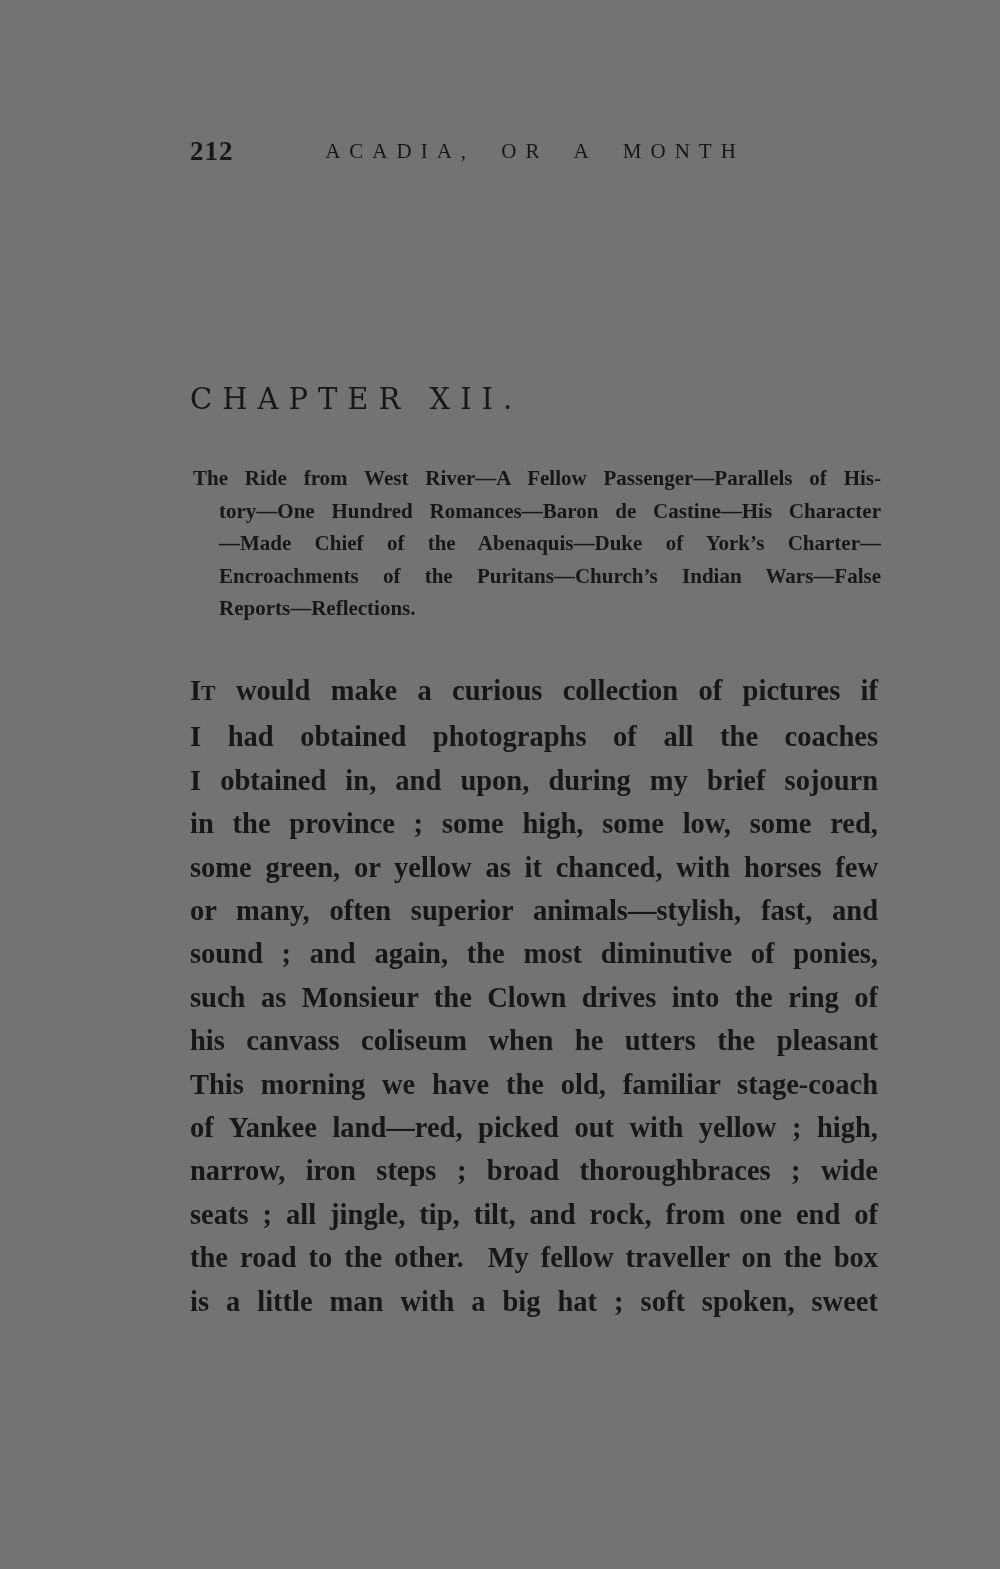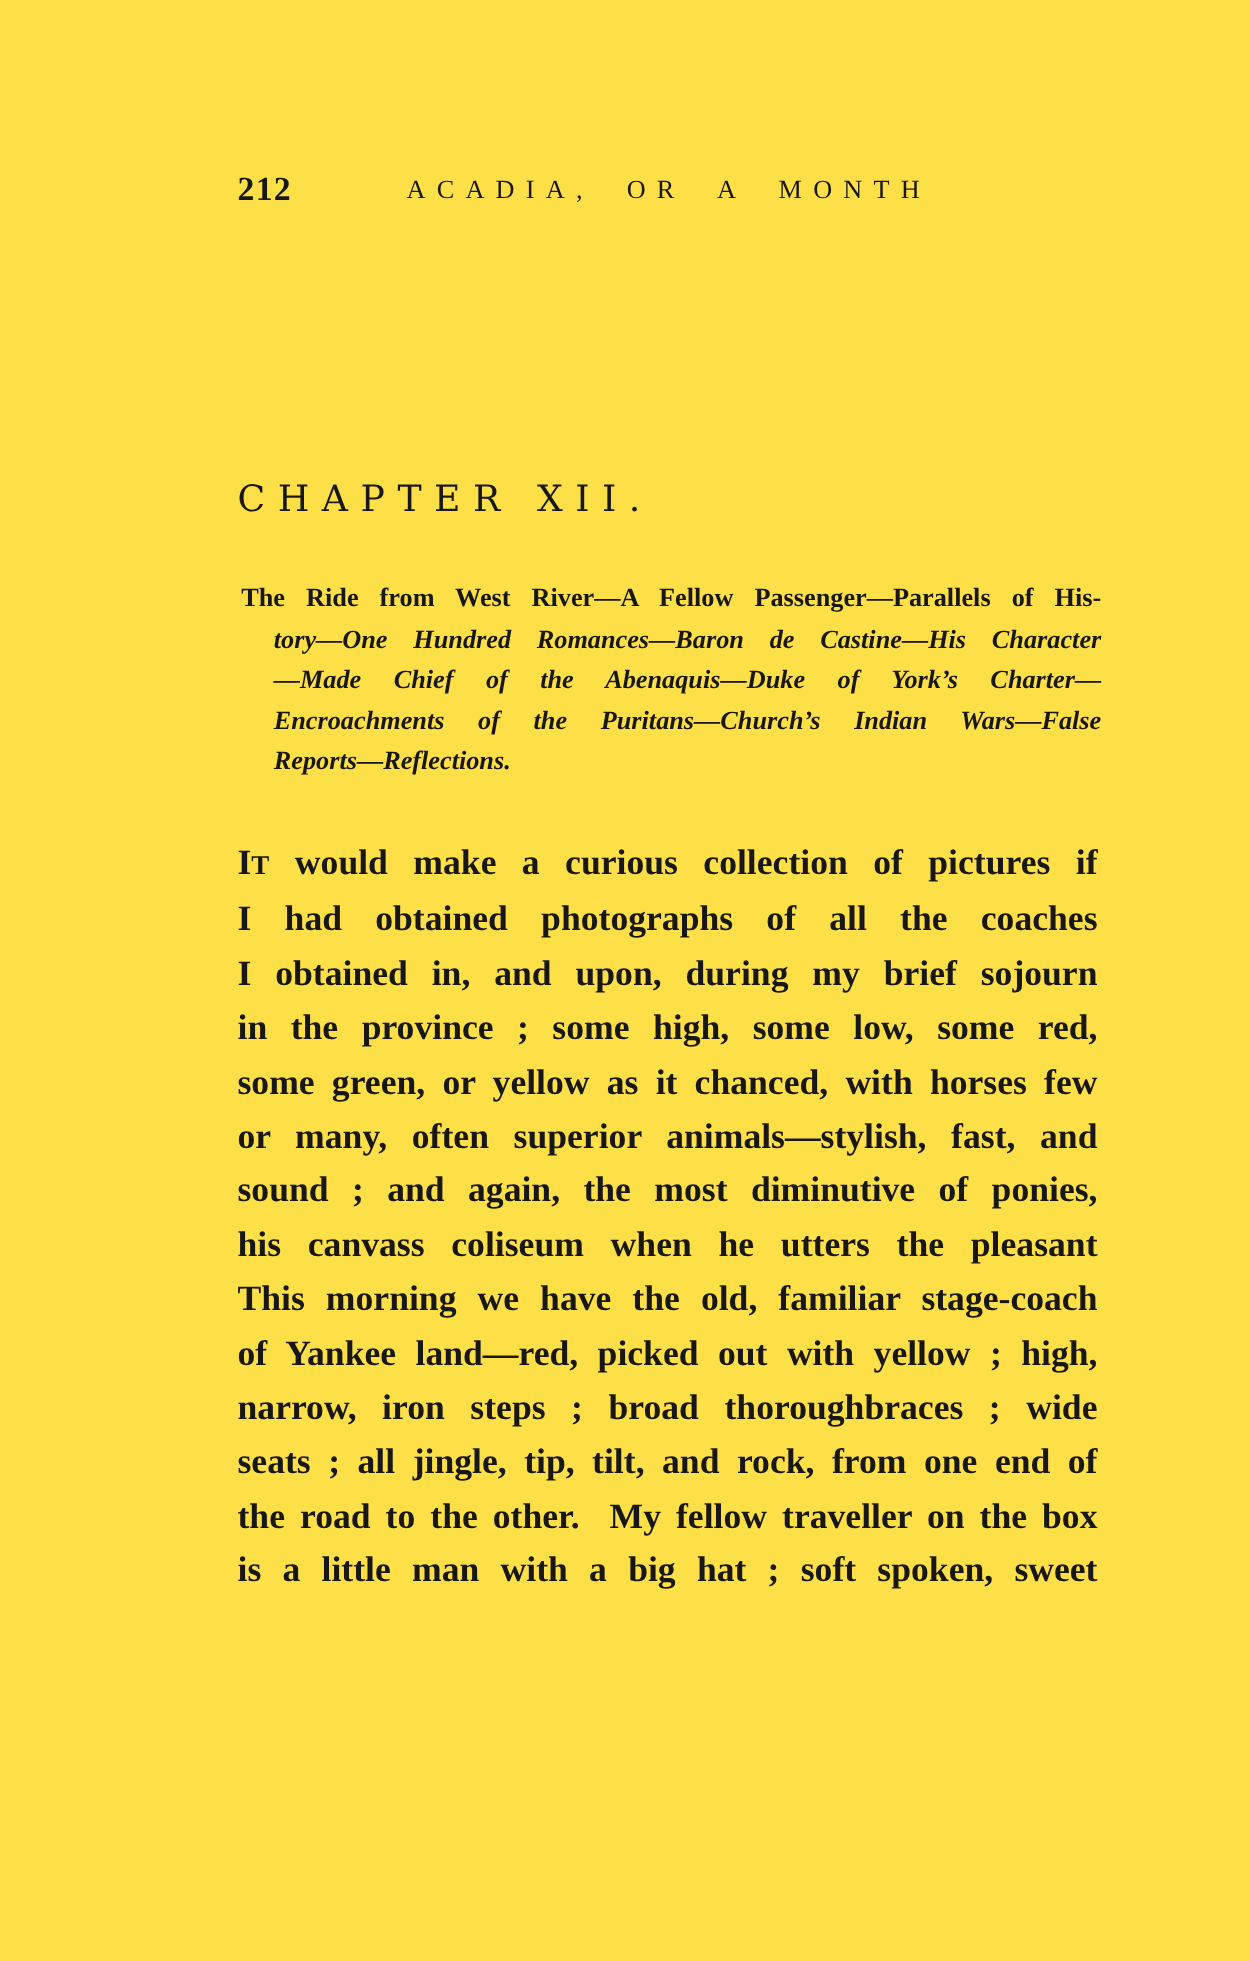--- a/index.html
+++ b/index.html
@@ -4,21 +4,21 @@
 <style>
   html, body {
     margin: 0;
     padding: 0;
     background: #ffffff;
   }
   .page {
     position: relative;
     width: 1000px;
     height: 1569px;
-    background: #fde047;
+    background: #737373;
     color: #181716;
     font-family: "Liberation Serif", "DejaVu Serif", serif;
     overflow: hidden;
   }
 
   
   .running-head {
     position: absolute;
     top: 134px;
     left: 190px;
@@ -70,21 +70,20 @@
     line-height: 32.5px;
     font-weight: 700;
   }
   .summary-line {
     text-align: justify;
     text-align-last: justify;
     white-space: nowrap;
   }
   .summary-line.indent {
     padding-left: 26px;
-    font-style: italic;
   }
   .summary-line.last {
     text-align: center;
     text-align-last: left;
   }
 
   
   .body-paragraph {
     position: absolute;
     top: 669px;
@@ -124,20 +123,21 @@
     </div>
 
   <div class="body-paragraph">
       <div class="body-line"><span>I</span><span class="sc">T</span><span> would make a curious collection of pictures if</span></div>
       <div class="body-line"><span>I had obtained photographs of all the coaches</span></div>
       <div class="body-line"><span>I obtained in, and upon, during my brief sojourn</span></div>
       <div class="body-line"><span>in the province ; some high, some low, some red,</span></div>
       <div class="body-line"><span>some green, or yellow as it chanced, with horses few</span></div>
       <div class="body-line"><span>or many, often superior animals—stylish, fast, and</span></div>
       <div class="body-line"><span>sound ; and again, the most diminutive of ponies,</span></div>
+      <div class="body-line"><span>such as Monsieur the Clown drives into the ring of</span></div>
       <div class="body-line"><span>his canvass coliseum when he utters the pleasant</span></div>
       <div class="body-line"><span>This morning we have the old, familiar stage-coach</span></div>
       <div class="body-line"><span>of Yankee land—red, picked out with yellow ; high,</span></div>
       <div class="body-line"><span>narrow, iron steps ; broad thoroughbraces ; wide</span></div>
       <div class="body-line"><span>seats ; all jingle, tip, tilt, and rock, from one end of</span></div>
       <div class="body-line"><span>the road to the other.&nbsp; My fellow traveller on the box</span></div>
       <div class="body-line"><span>is a little man with a big hat ; soft spoken, sweet</span></div>
     </div>
 
 </div>

